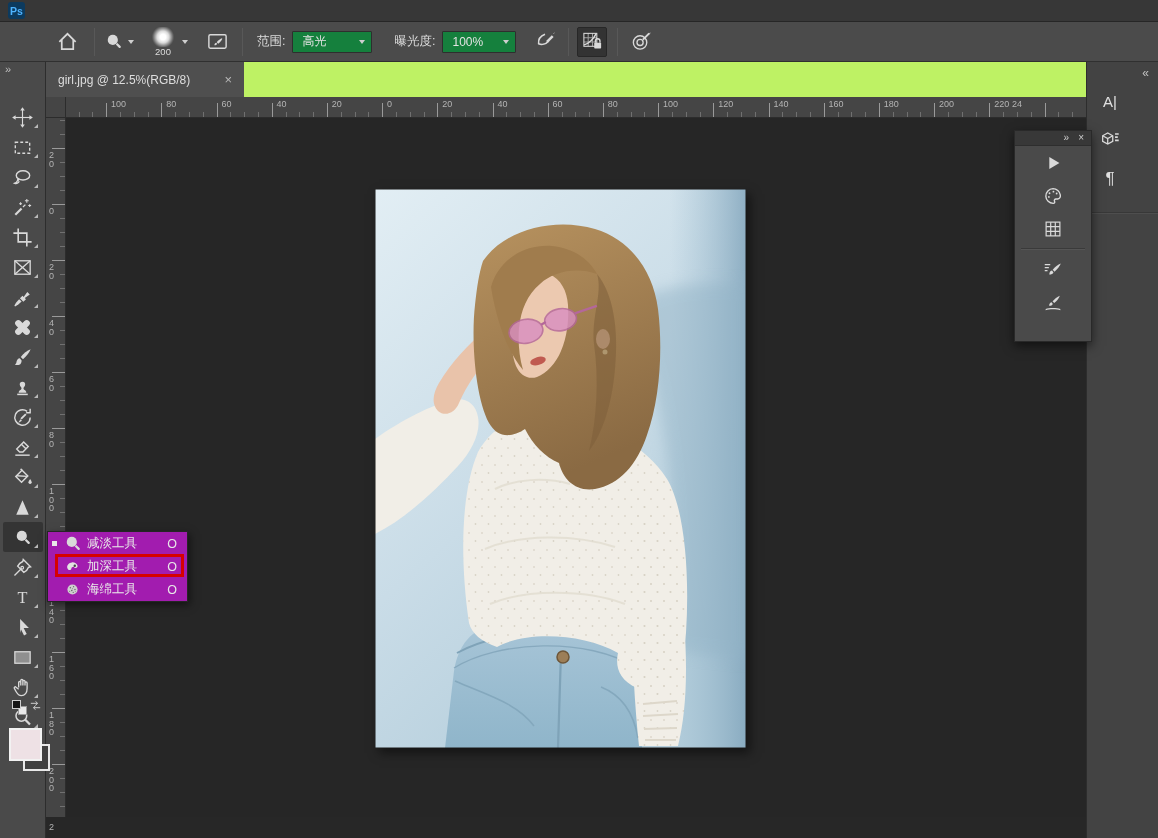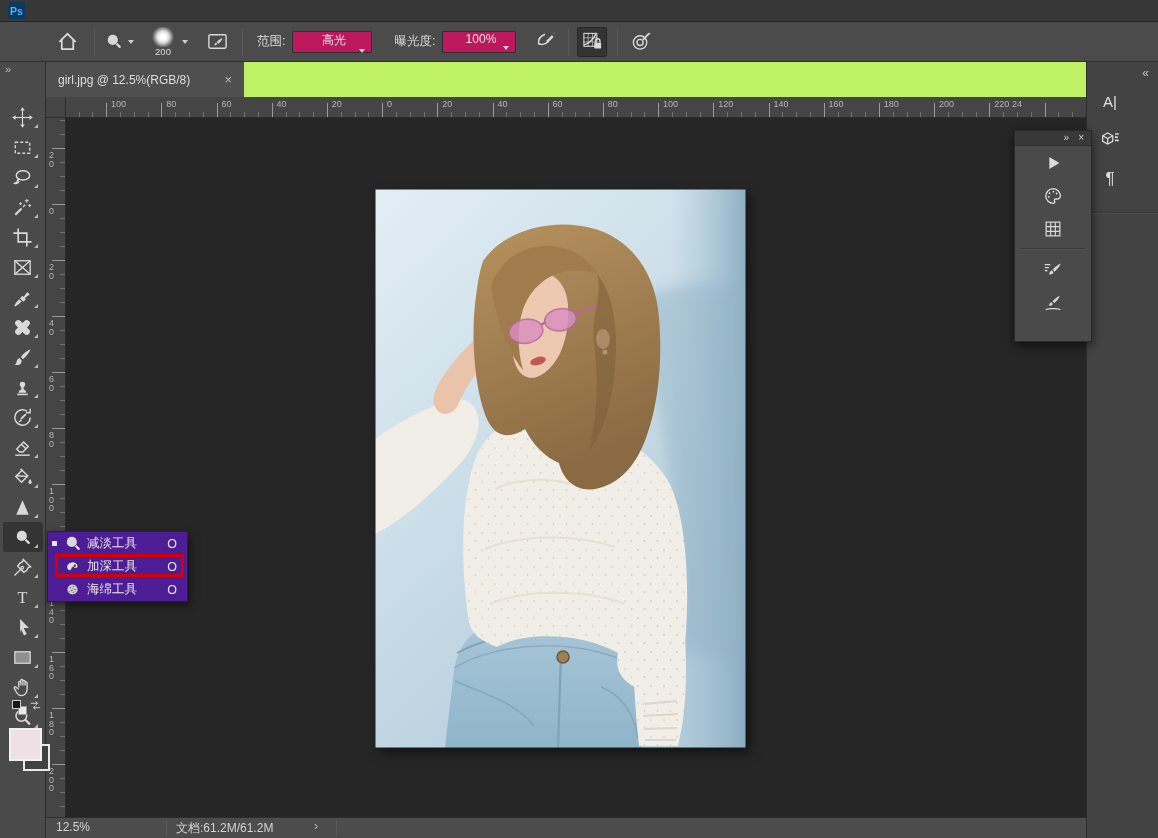--- a/index.html
+++ b/index.html
@@ -18,22 +18,22 @@
   .optionsbar{position:absolute;left:0;top:22px;width:100%;height:40px;background:#4b4b4b;
               border-bottom:1px solid #303030;display:flex;align-items:center;font-size:12.5px;}
   .ob-sep{width:1px;height:28px;background:#3a3a3a;border-right:1px solid #585858;}
   .ob-icon{display:flex;align-items:center;justify-content:center;width:30px;height:30px;}
   .ob-group{display:flex;align-items:center;}
   .caret{width:0;height:0;border-left:3.5px solid transparent;border-right:3.5px solid transparent;
          border-top:4.5px solid #cfcfcf;margin-left:4px;}
   .brushprev{display:flex;flex-direction:column;align-items:center;width:30px;}
   .brushdot{width:24px;height:20px;background:radial-gradient(circle at 50% 50%,#ffffff 0 18%,rgba(255,255,255,.8) 38%,rgba(255,255,255,.1) 66%,transparent 72%);}
   .brushsize{font-size:9.5px;color:#dcdcdc;line-height:9px;}
-  .dropbox{height:22px;background:#be185d;border:1px solid #2e2e2e;border-radius:1px;
-           display:flex;align-items:center;padding:0 6px 0 9px;color:#e3e3e3;font-size:12px;flex-direction:column;}
+  .dropbox{height:22px;background:#15803d;border:1px solid #2e2e2e;border-radius:1px;
+           display:flex;align-items:center;padding:0 6px 0 9px;color:#e3e3e3;font-size:12px;}
   .dropbox .caret{margin-left:auto;}
   .ob-label{color:#dcdcdc;margin:0 7px 0 14px;}
   .ob-toggled{background:#333333;border:1px solid #272727;border-radius:2px;}
 
   
   .toolcol{position:absolute;left:0;top:62px;width:46px;bottom:0;background:#4a4a4a;border-right:1px solid #2d2d2d;}
   .toolcol-header{height:16px;font-size:11px;color:#bdbdbd;padding-left:5px;line-height:14px;}
   .tools{position:absolute;top:40px;left:0;width:100%;display:flex;flex-direction:column;align-items:center;}
   .tool{position:relative;width:40px;height:30px;display:flex;align-items:center;justify-content:center;border-radius:2px;}
   .tool::after{content:"";position:absolute;right:5px;bottom:4px;width:0;height:0;
@@ -89,21 +89,21 @@
   
   .floatpanel{position:absolute;left:1014px;top:130px;width:78px;height:212px;background:#4a4a4a;
               border:1px solid #292929;box-shadow:0 4px 10px rgba(0,0,0,.55);z-index:5;}
   .fp-header{height:15px;background:#383838;border-bottom:1px solid #2e2e2e;position:relative;}
   .fp-collapse{position:absolute;right:22px;top:1px;font-size:10px;color:#cfcfcf;}
   .fp-close{position:absolute;right:7px;top:1px;font-size:10px;color:#cfcfcf;}
   .fp-item{height:33px;display:flex;align-items:center;justify-content:center;}
   .fp-divider{margin:3px 6px;border-top:1px solid #3a3a3a;border-bottom:1px solid #555;}
 
   
-  .flyout{position:absolute;left:47px;top:531px;width:141px;background:#4c1d95;border:1px solid #252525;
+  .flyout{position:absolute;left:47px;top:531px;width:141px;background:#a21caf;border:1px solid #252525;
           box-shadow:2px 3px 8px rgba(0,0,0,.5);z-index:6;}
   .fly-row{height:23px;display:flex;align-items:center;font-size:12.5px;color:#e8e8e8;}
   .fly-ind{width:13px;display:flex;align-items:center;justify-content:center;}
   .fly-ind .sq{width:5px;height:5px;background:#e8e8e8;}
   .fly-icon{width:22px;height:20px;display:flex;align-items:center;justify-content:center;}
   .fly-label{flex:1;padding-left:4px;}
   .fly-short{padding-right:10px;}
   .redbox{position:absolute;left:55px;top:554px;width:129px;height:23px;border:3px solid #d60000;z-index:7;}
 
   svg{display:block;}
@@ -521,27 +521,20 @@
           <g transform="rotate(-9 165 135)">
             <ellipse cx="150" cy="140" rx="17" ry="12" fill="#d98fc0" opacity="0.82" stroke="#b4679a" stroke-width="1.6"></ellipse>
             <ellipse cx="186" cy="134" rx="16" ry="11" fill="#d98fc0" opacity="0.82" stroke="#b4679a" stroke-width="1.6"></ellipse>
             <path d="M166 136 L171 134" stroke="#b4679a" stroke-width="2.4"></path>
             <path d="M201 130 L224 126" stroke="#b4679a" stroke-width="2.4"></path>
           </g>
           <rect x="0" y="0" width="371" height="559" fill="none" stroke="#1c1c1c" stroke-width="1"></rect>
         </svg>
       </div>
     </div>
-    <div class="statusbar">
-      <span class="sb-zoom">12.5%</span>
-      <span class="sb-div" style="left:120px;"></span>
-      <span class="sb-doc">文档:61.2M/61.2M</span>
-      <span class="sb-chev">›</span>
-      <span class="sb-div" style="left:290px;"></span>
-    </div>
   </div>
 
   <div class="dock">
     <div class="dock-collapse">«</div>
     <div class="dock-item" style="top:24px;font-size:15px;">
       <span>A|</span>
     </div>
     <div class="dock-item" style="top:62px;">
       <span>
           <svg viewBox="0 0 24 24" width="22" height="22">

